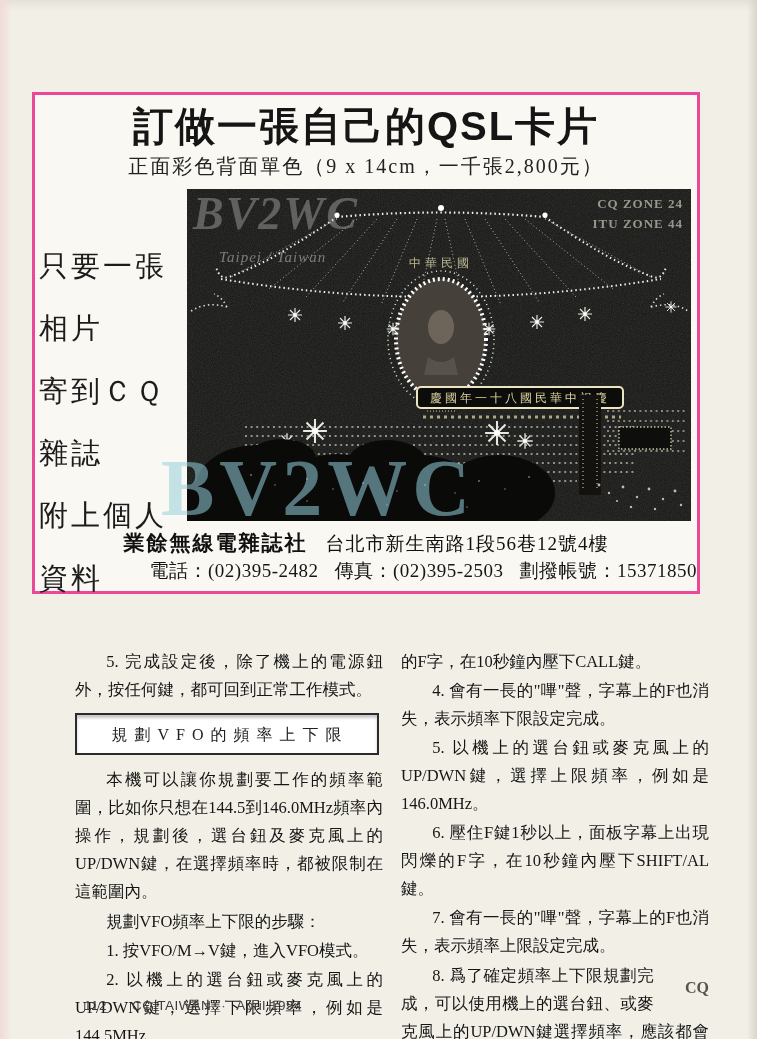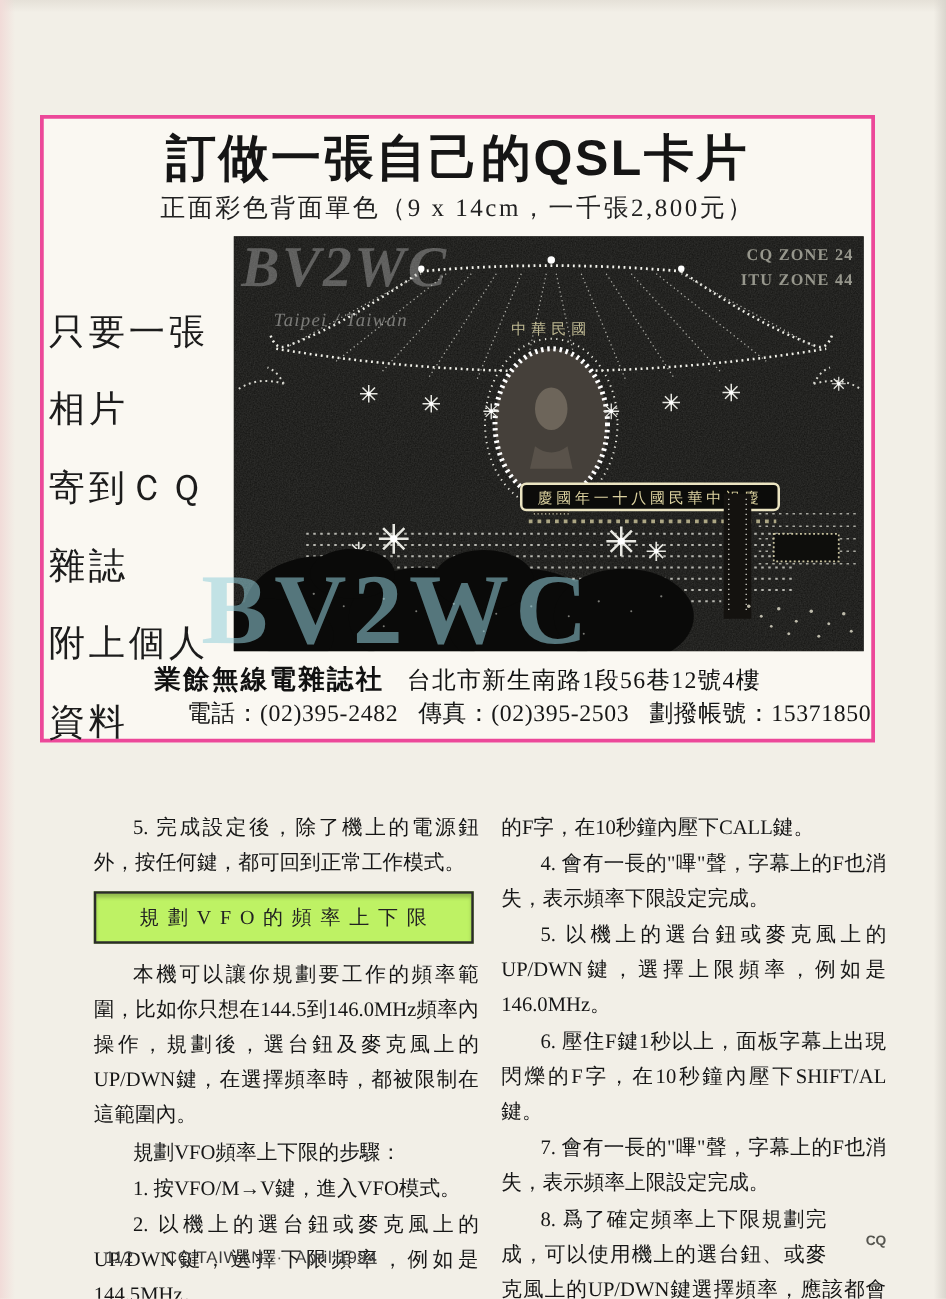--- a/index.html
+++ b/index.html
@@ -46,25 +46,25 @@
   .contact-line{position:absolute;top:463px;left:0;width:100%;text-align:right;
     font-size:19px;color:#161616;letter-spacing:0.5px;}
   .contact-gap{display:inline-block;width:16px;}
 
   
   .article{position:absolute;left:75px;top:648px;width:634px;display:flex;gap:18px;}
   .col{width:308px;font-size:16.5px;line-height:1.7;text-align:justify;color:#161616;}
   .col p{margin:0 0 1px 0;}
   .indent{text-indent:1.9em;}
   .cont{text-indent:0;}
-  .heading-box{margin:9px 4px 11px 0;border:2px solid #2b2b2b;background:#bef264;
+  .heading-box{margin:9px 4px 11px 0;border:2px solid #2b2b2b;background:#ffffff;
     box-shadow:inset 0 3px 3px rgba(0,0,0,0.22);
     text-align:center;padding:6px 0 5px 6px;font-size:16px;letter-spacing:7px;color:#222;}
-  .end-mark{float:right;font-family:Liberation Sans, sans-serif;
-    font-weight:bold;font-size:11px;color:#55554f;margin-top:22px;letter-spacing:0;}
+  .end-mark{float:right;font-family:Liberation Serif, serif;
+    font-weight:bold;font-size:16px;color:#55554f;margin-top:12px;letter-spacing:0;}
 
   
   .footer{position:absolute;left:84px;top:998px;
     font-family:"Liberation Sans","DejaVu Sans",sans-serif;
     font-size:13.5px;color:#3b3b3b;letter-spacing:0.5px;}
   .footer .dot{display:inline-block;margin:0 10px;color:#555;}
 </style>
 </head>
 <body>
 

